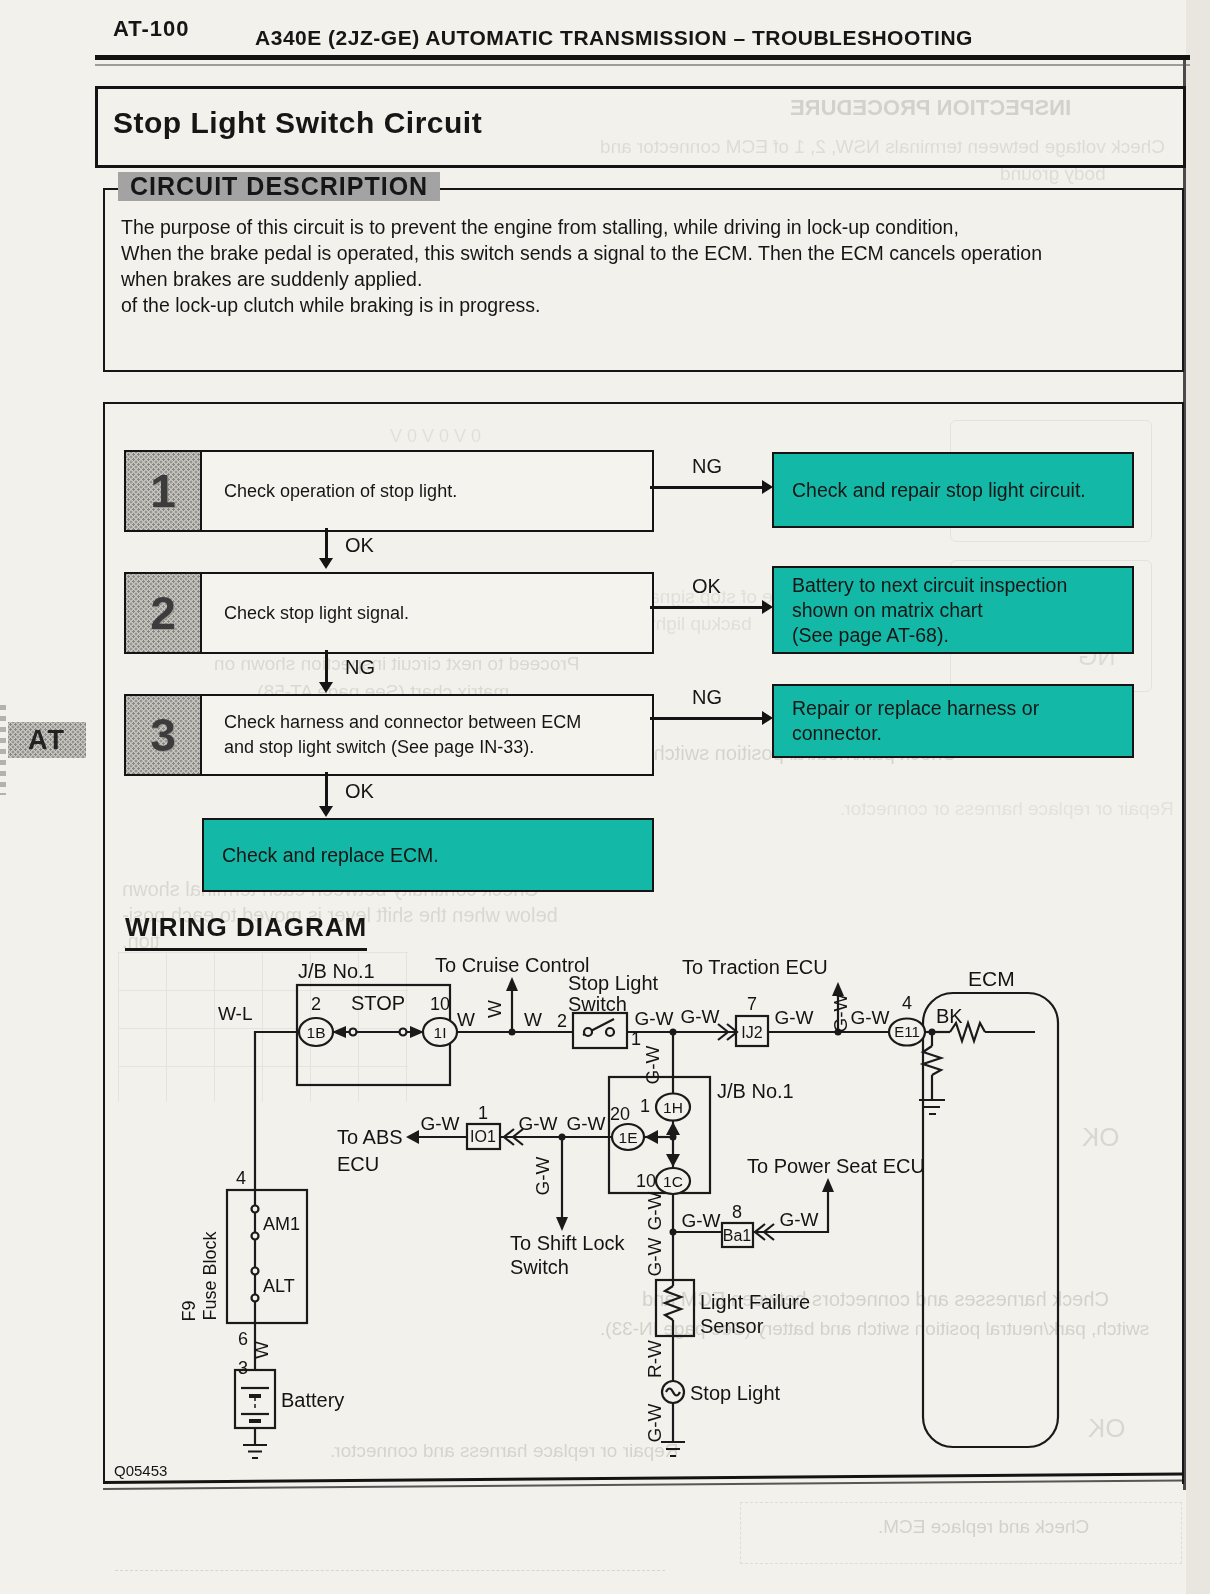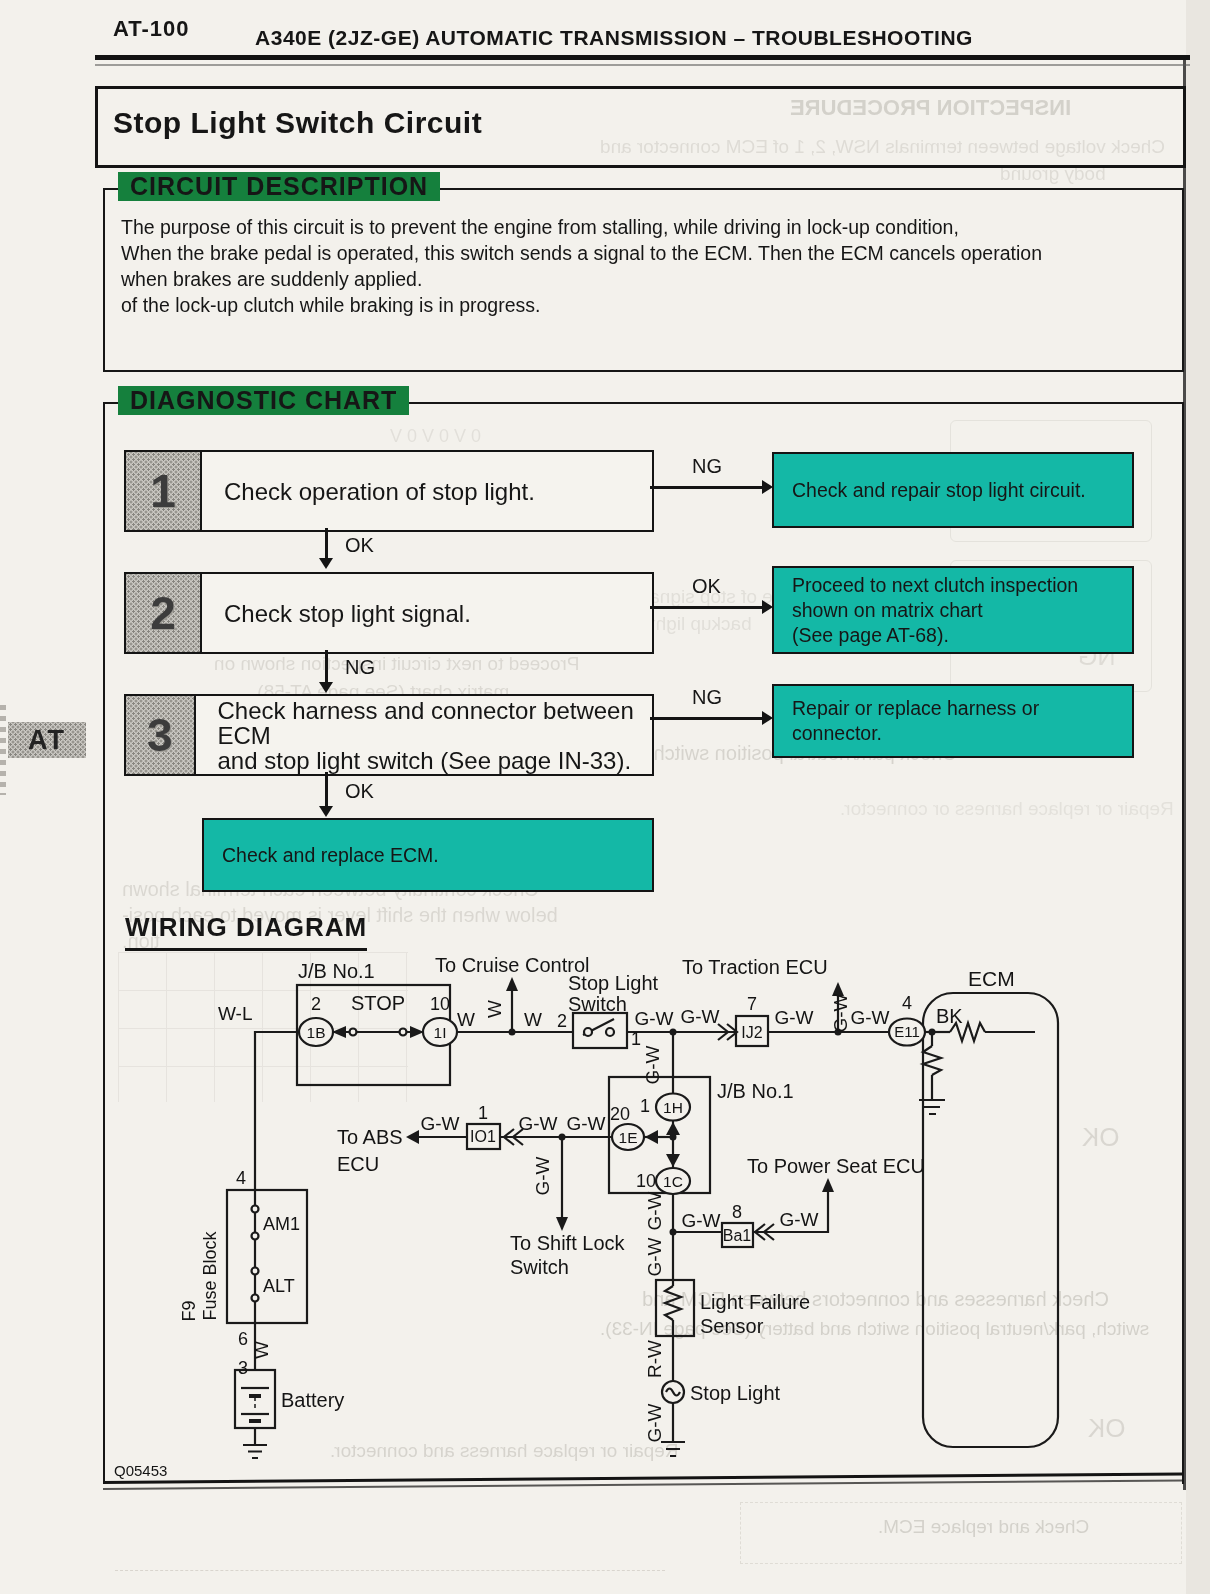--- a/index.html
+++ b/index.html
@@ -9,33 +9,33 @@
   
   .ghost{position:absolute;transform:scaleX(-1);color:#8d897f;filter:blur(0.6px);
          font-family:"Liberation Sans",sans-serif;white-space:nowrap;pointer-events:none;}
   .gbox{position:absolute;pointer-events:none;}
   
   .pagecode{font-size:22px;font-weight:bold;letter-spacing:1px;}
   .htitle{font-size:21px;font-weight:bold;text-align:center;letter-spacing:.5px;}
   .rule{background:#121212;}
   
   .secbox{position:absolute;border:2.5px solid #161616;background:transparent;}
-  .sechead{position:absolute;background:#15803d;padding:0 12px;font-size:25px;font-weight:bold;
+  .sechead{position:absolute;background:#a3a3a3;padding:0 12px;font-size:25px;font-weight:bold;
            letter-spacing:1px;white-space:nowrap;}
   .titlebox{position:absolute;border:3px solid #141414;}
   .titletext{font-size:30px;font-weight:bold;letter-spacing:.5px;}
   .desc{font-size:19.5px;line-height:26px;}
   
   .step{position:absolute;border:2.5px solid #141414;background:#f5f3ee;display:flex;align-items:center;}
   .hatch{background-color:#c9c7c2;background-image:radial-gradient(#87857f 1.1px,transparent 1.2px),
          radial-gradient(#87857f 1.1px,transparent 1.2px);background-size:5px 5px;
          background-position:0 0,2.5px 2.5px;}
   .stepnum{width:74px;align-self:stretch;display:flex;align-items:center;justify-content:center;
            font-size:46px;font-weight:bold;color:#3c3c3c;text-shadow:1px 1px 0 #9a9892;border-right:2px solid #141414;}
-  .steptext{padding-left:22px;font-size:24px;line-height:25px;}
+  .steptext{padding-left:22px;font-size:18px;line-height:25px;}
   .result{position:absolute;border:2.5px solid #141414;background:#14b8a6;display:flex;align-items:center;}
   .resulttext{padding-left:18px;font-size:19.5px;line-height:25px;}
   .vline{position:absolute;width:2.5px;background:#141414;}
   .hline{position:absolute;height:2.5px;background:#141414;}
   .headdown{position:absolute;width:0;height:0;border-left:7px solid transparent;
             border-right:7px solid transparent;border-top:11px solid #141414;}
   .headright{position:absolute;width:0;height:0;border-top:7px solid transparent;
              border-bottom:7px solid transparent;border-left:11px solid #141414;}
   .floworb{position:absolute;font-size:20px;font-weight:normal;}
   .wirehead{font-size:26px;font-weight:bold;letter-spacing:1px;border-bottom:3.5px solid #141414;
@@ -95,21 +95,20 @@
   <div class="secbox" style="left:103px;top:188px;width:1077px;height:180px;"></div>
   <div class="sechead" style="left:118px;top:172px;">CIRCUIT DESCRIPTION</div>
   <div class="abs desc" style="left:121px;top:214px;width:1045px;">
     <div>The purpose of this circuit is to prevent the engine from stalling, while driving in lock-up condition,</div>
     <div>When the brake pedal is operated, this switch sends a signal to the ECM. Then the ECM cancels operation</div>
     <div>when brakes are suddenly applied.</div>
     <div>of the lock-up clutch while braking is in progress.</div>
   </div>
 
   <div class="secbox" style="left:103px;top:402px;width:1077px;height:1080px;border-bottom:none;"></div>
-  <div class="sechead" style="left:118px;top:386px;">DIAGNOSTIC CHART</div>
 
   <div class="abs" style="left:103px;top:1481px;width:1080px;height:3px;background:#141414;transform:rotate(-0.45deg);transform-origin:left center;"></div>
   <div class="abs" style="left:103px;top:1488px;width:1080px;height:2px;background:#141414;opacity:.7;transform:rotate(-0.45deg);transform-origin:left center;"></div>
 
   <div class="step" style="left:124px;top:450px;width:526px;height:78px;">
     <div class="stepnum hatch">1</div>
     <div class="steptext">Check operation of stop light.</div>
   </div>
   <div class="hline" style="left:650px;top:486px;width:112px;"></div>
   <div class="headright" style="left:762px;top:480px;"></div>
@@ -123,21 +122,21 @@
 
   <div class="step" style="left:124px;top:572px;width:526px;height:78px;">
     <div class="stepnum hatch">2</div>
     <div class="steptext">Check stop light signal.</div>
   </div>
   <div class="hline" style="left:650px;top:606px;width:112px;"></div>
   <div class="headright" style="left:762px;top:600px;"></div>
   <div class="floworb" style="left:692px;top:575px;">OK</div>
   <div class="result" style="left:772px;top:566px;width:358px;height:84px;">
     <div class="resulttext">
-      <div>Proceed to next clutch inspection</div>
+      <div>Battery to next circuit inspection</div>
       <div>shown on matrix chart</div>
       <div>(See page AT-68).</div>
     </div>
   </div>
   <div class="vline" style="left:325px;top:650px;width:2.5px;height:34px;"></div>
   <div class="headdown" style="left:319px;top:682px;"></div>
   <div class="floworb" style="left:345px;top:656px;">NG</div>
 
   <div class="step" style="left:124px;top:694px;width:526px;height:78px;">
     <div class="stepnum hatch">3</div>

